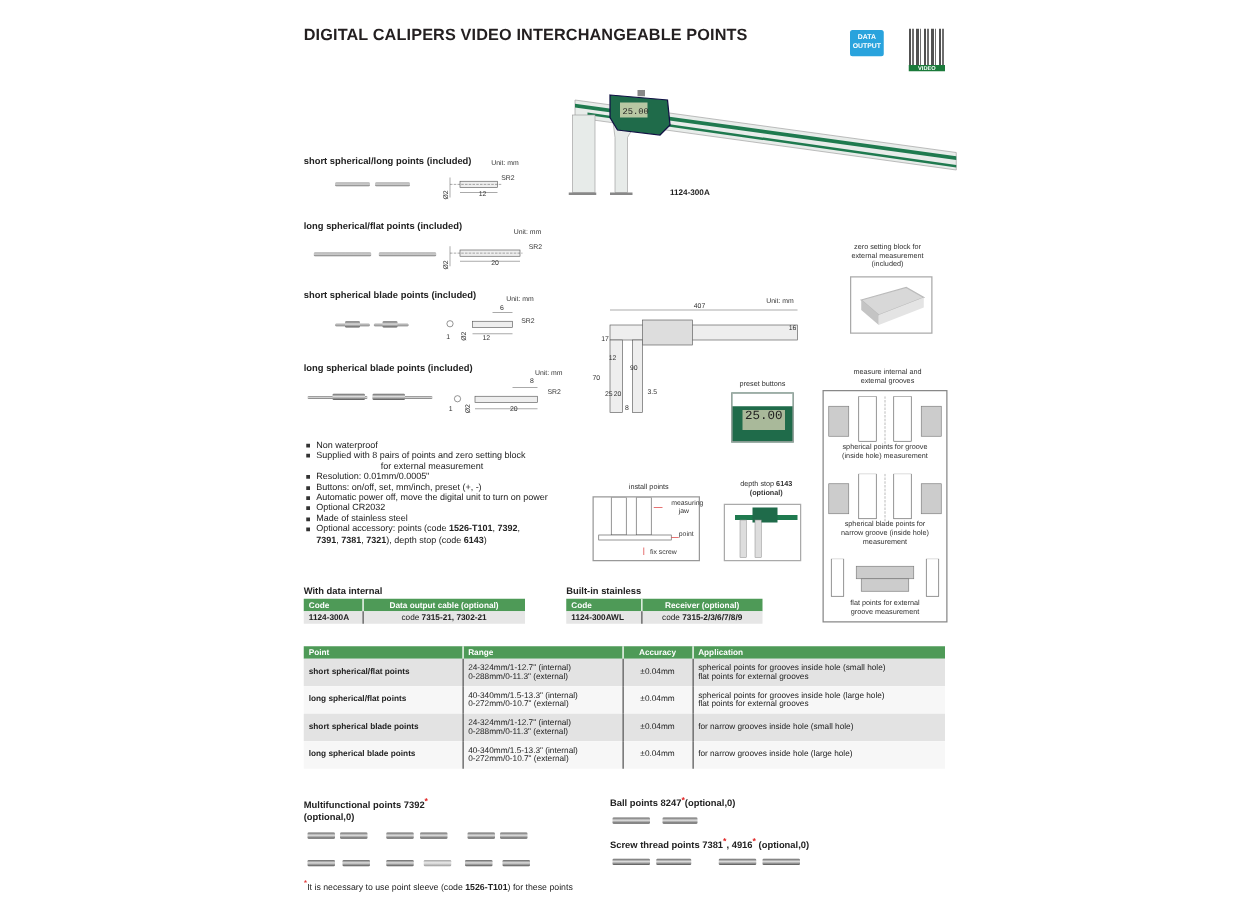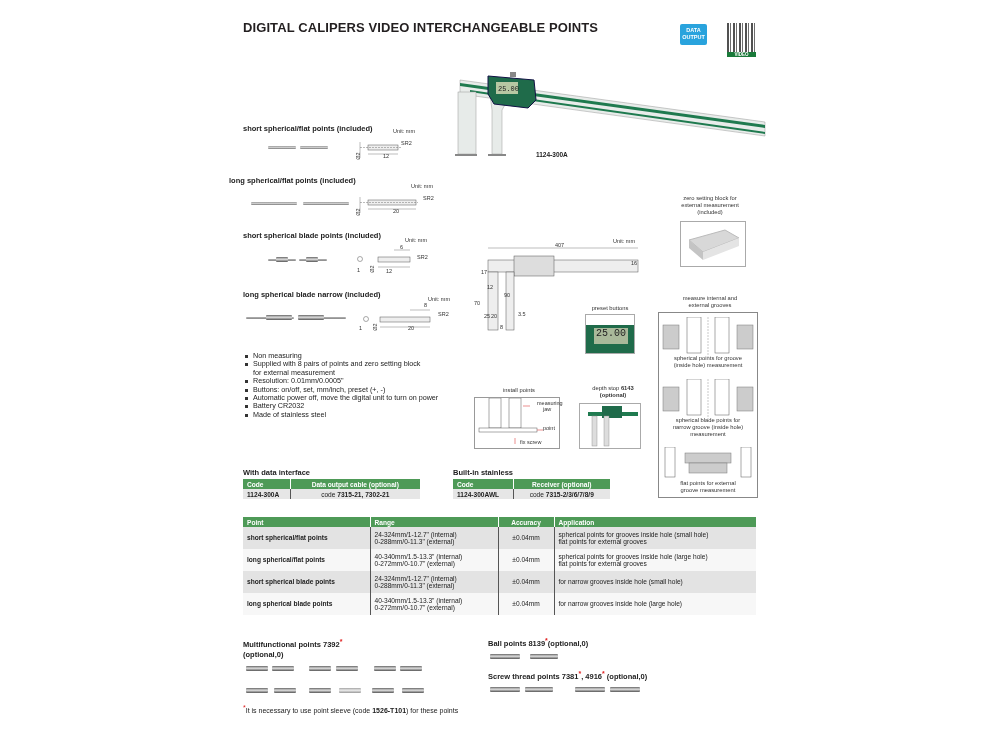--- a/index.html
+++ b/index.html
@@ -61,37 +61,37 @@
     <rect x="5" y="84" width="22" height="2" fill="#888"></rect>
     <rect x="38" y="84" width="18" height="2" fill="#888"></rect>
     <path d="M38 6 L84 10 L86 30 L78 38 L44 34 L38 24 Z" fill="#1f6b4a" stroke="#114"></path>
     <rect x="46" y="12" width="22" height="12" fill="#b8c7a3"></rect>
     <text x="48" y="21" font-size="7" font-family="Liberation Mono, monospace" fill="#222">25.00</text>
     <rect x="60" y="2" width="6" height="5" fill="#888"></rect>
   </svg>
 </div>
 <div class="abs model" style="left:536px;top:151px;">1124-300A</div>
 
-<div class="abs section-label" style="left:243px;top:124px;">short spherical/flat points (included)</div>
+<div class="abs section-label" style="left:243px;top:124px;">short spherical/long points (included)</div>
 <div class="abs unit" style="left:393px;top:128px;">Unit: mm</div>
 <div class="abs rod" style="left:268px;top:146px;width:28px;"></div>
 <div class="abs rod" style="left:300px;top:146px;width:28px;"></div>
 <div class="abs" style="left:356px;top:140px;width:70px;height:30px;">
   <svg width="70" height="30">
       <rect x="12" y="5" width="30" height="5" fill="#eee" stroke="#555" stroke-width="0.5"></rect>
       <line x1="4" y1="7.5" x2="46" y2="7.5" stroke="#555" stroke-dasharray="2,1" stroke-width="0.4"></line>
       <line x1="12" y1="14" x2="42" y2="14" stroke="#555" stroke-width="0.4"></line>
       <line x1="4" y1="2" x2="4" y2="18" stroke="#555" stroke-width="0.4"></line>
     </svg>
 </div>
 <div class="abs dim" style="left:383px;top:153px;">12</div>
 <div class="abs dim" style="left:401px;top:140px;">SR2</div>
 <div class="abs dim" style="left:354px;top:153px;transform:rotate(-90deg);">Ø2</div>
 
-<div class="abs section-label" style="left:229px;top:176px;">long spherical/flat points (included)</div>
+<div class="abs section-label" style="left:243px;top:176px;">long spherical/flat points (included)</div>
 <div class="abs unit" style="left:411px;top:183px;">Unit: mm</div>
 <div class="abs rod" style="left:251px;top:202px;width:46px;"></div>
 <div class="abs rod" style="left:303px;top:202px;width:46px;"></div>
 <div class="abs" style="left:356px;top:195px;width:80px;height:30px;">
   <svg width="80" height="30">
       <rect x="12" y="5" width="48" height="5" fill="#eee" stroke="#555" stroke-width="0.5"></rect>
       <line x1="4" y1="7.5" x2="62" y2="7.5" stroke="#555" stroke-dasharray="2,1" stroke-width="0.4"></line>
       <line x1="12" y1="14" x2="60" y2="14" stroke="#555" stroke-width="0.4"></line>
       <line x1="4" y1="2" x2="4" y2="18" stroke="#555" stroke-width="0.4"></line>
     </svg>
@@ -115,21 +115,21 @@
       <line x1="42" y1="5" x2="58" y2="5" stroke="#555" stroke-width="0.4"></line>
       <line x1="26" y1="22" x2="58" y2="22" stroke="#555" stroke-width="0.4"></line>
     </svg>
 </div>
 <div class="abs dim" style="left:386px;top:268px;">12</div>
 <div class="abs dim" style="left:400px;top:244px;">6</div>
 <div class="abs dim" style="left:417px;top:254px;">SR2</div>
 <div class="abs dim" style="left:357px;top:267px;">1</div>
 <div class="abs dim" style="left:368px;top:266px;transform:rotate(-90deg);">Ø2</div>
 
-<div class="abs section-label" style="left:243px;top:290px;">long spherical blade narrow (included)</div>
+<div class="abs section-label" style="left:243px;top:290px;">long spherical blade points (included)</div>
 <div class="abs unit" style="left:428px;top:296px;">Unit: mm</div>
 <div class="abs" style="left:246px;top:315px;width:100px;height:6px;">
   <div class="point-pic" style="width:48px;height:2px;position:absolute;top:2px;"></div>
   <div class="point-pic" style="width:26px;position:absolute;left:20px;"></div>
   <div class="point-pic" style="width:48px;height:2px;position:absolute;top:2px;left:52px;"></div>
   <div class="point-pic" style="width:26px;position:absolute;left:52px;"></div>
 </div>
 <div class="abs" style="left:352px;top:303px;width:100px;height:30px;">
   <svg width="100" height="30">
       <circle cx="14" cy="16" r="2.5" fill="none" stroke="#555" stroke-width="0.5"></circle>
@@ -249,32 +249,36 @@
 <div class="abs" style="left:579px;top:403px;width:62px;height:46px;border:1px solid #aaa;background:#fff;">
   <svg width="60" height="44">
       <rect x="8" y="8" width="50" height="4" fill="#1f7a4f"></rect>
       <rect x="22" y="2" width="20" height="12" fill="#1f6b4a"></rect>
       <rect x="12" y="12" width="5" height="30" fill="#ddd" stroke="#888" stroke-width="0.4"></rect>
       <rect x="24" y="12" width="5" height="30" fill="#ddd" stroke="#888" stroke-width="0.4"></rect>
     </svg>
 </div>
 
 <ul class="abs bullets">
-  <li>Non measuring</li>
+  <li>Non waterproof</li>
   <li>Supplied with 8 pairs of points and zero setting block</li>
-  <li style="list-style:none;" class="cont">for external measurement</li>
+  <li style="list-style:none;text-align:center;" class="cont">for external measurement</li>
   <li>Resolution: 0.01mm/0.0005"</li>
   <li>Buttons: on/off, set, mm/inch, preset (+, -)</li>
   <li>Automatic power off, move the digital unit to turn on power</li>
-  <li>Battery CR2032</li>
+  <li>Optional CR2032</li>
   <li>Made of stainless steel</li>
+  <li>
+    <span>Optional accessory: points (code </span><b>1526-T101</b><span>, </span><b>7392</b><span>,</span><br>
+    <b>7391</b><span>, </span><b>7381</b><span>, </span><b>7321</b><span>), depth stop (code </span><b>6143</b><span>)</span>
+  </li>
 </ul>
 <style>.bullets li.cont::before{display:none;}</style>
 
-<div class="abs section-label" style="left:243px;top:468px;">With data interface</div>
+<div class="abs section-label" style="left:243px;top:468px;">With data internal</div>
 <table class="abs small-tbl" style="left:243px;top:479px;width:177px;">
   <tbody>
       <tr>
         <th style="width:47px;">Code</th>
         <th>Data output cable (optional)</th>
       </tr>
   <tr>
         <td>1124-300A</td>
         <td><span>code </span><b>7315-21, 7302-21</b></td>
       </tr>
@@ -361,21 +365,21 @@
   <span class="point-pic" style="position:absolute;left:154px;top:2px;width:22px;"></span>
   <span class="point-pic" style="position:absolute;left:0;top:24px;width:22px;"></span>
   <span class="point-pic" style="position:absolute;left:28px;top:24px;width:22px;"></span>
   <span class="point-pic" style="position:absolute;left:63px;top:24px;width:22px;"></span>
   <span class="point-pic" style="position:absolute;left:93px;top:24px;width:22px;opacity:.6;"></span>
   <span class="point-pic" style="position:absolute;left:126px;top:24px;width:22px;"></span>
   <span class="point-pic" style="position:absolute;left:156px;top:24px;width:22px;"></span>
 </div>
 
 <div class="abs section-label" style="left:488px;top:637px;">
-  <span>Ball points 8139</span><span class="ast">*</span><span>(optional,0)</span>
+  <span>Ball points 8247</span><span class="ast">*</span><span>(optional,0)</span>
 </div>
 <div class="abs" style="left:490px;top:653px;width:90px;height:8px;">
   <span class="point-pic" style="position:absolute;left:0;top:1px;width:30px;"></span>
   <span class="point-pic" style="position:absolute;left:40px;top:1px;width:28px;"></span>
 </div>
 
 <div class="abs section-label" style="left:488px;top:670px;">
   <span>Screw thread points 7381</span><span class="ast">*</span><span>, 4916</span><span class="ast">*</span><span> (optional,0)</span>
 </div>
 <div class="abs" style="left:490px;top:686px;width:160px;height:8px;">

